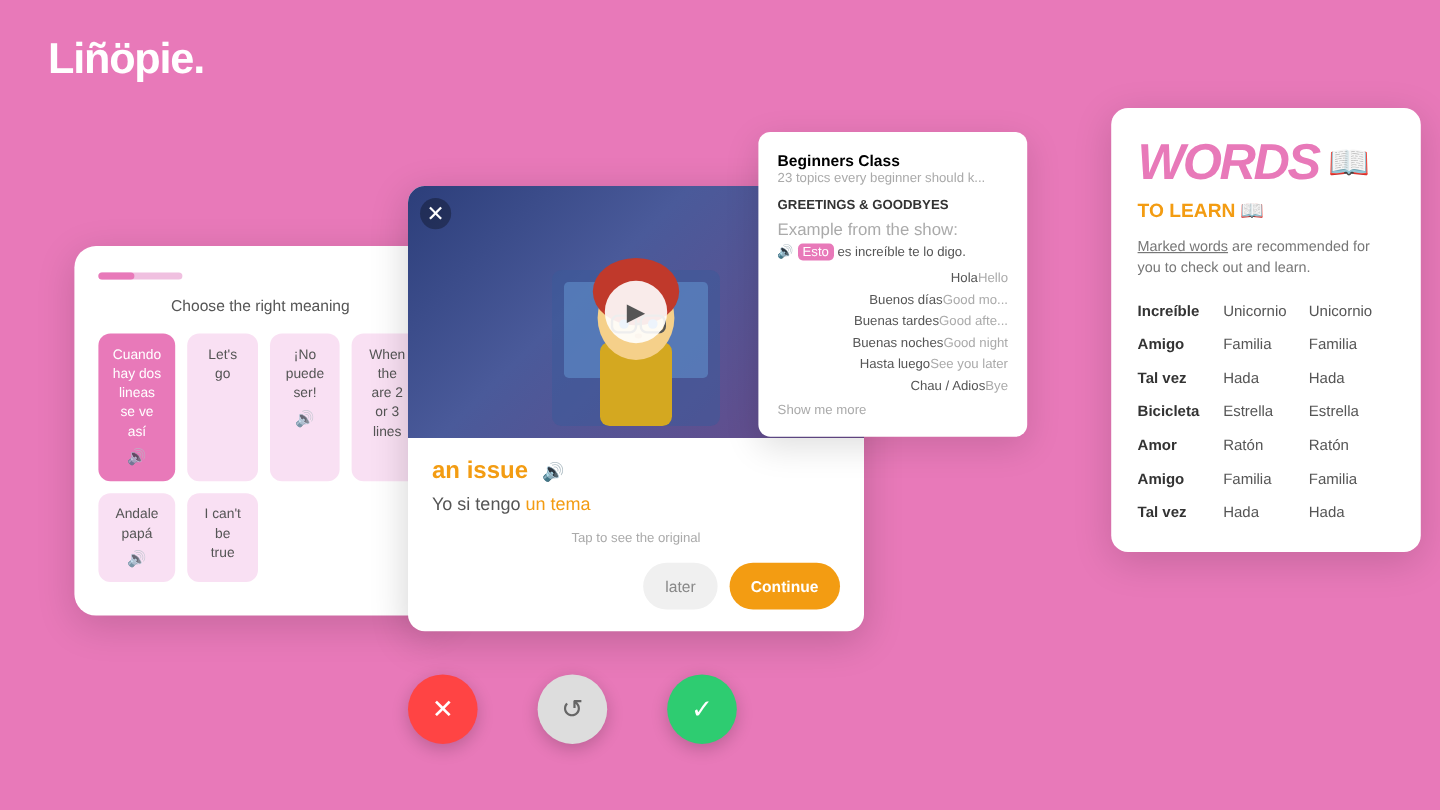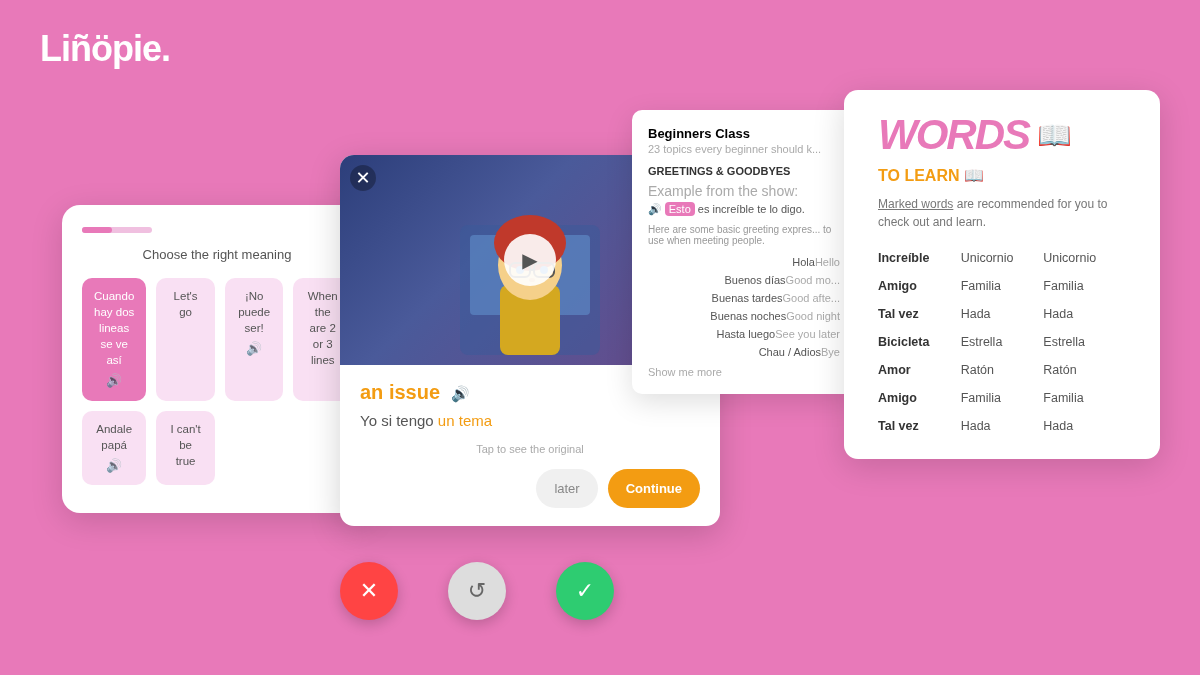--- a/index.html
+++ b/index.html
@@ -271,26 +271,26 @@
     .vocab-more {
       text-align: left;
       color: #aaa;
       font-size: 11px;
       margin-top: 6px;
     }
 
     
     .words-card {
       position: absolute;
-      right: 40px;
+      right: 16px;
       top: 90px;
-      width: 316px;
+      width: 258px;
       background: white;
       border-radius: 14px;
-      padding: 24px 34px 22px;
+      padding: 24px 22px 22px;
       box-shadow: 0 8px 32px rgba(0,0,0,0.15);
     }
     .words-title-row {
       display: flex;
       align-items: flex-end;
       gap: 8px;
       margin-bottom: 10px;
     }
     .words-title-words {
       font-size: 42px;
@@ -422,21 +422,20 @@
 <div class="vocab-list-card">
   <div class="vocab-list-title">Beginners Class</div>
   <div class="vocab-list-subtitle">23 topics every beginner should k...</div>
   <div class="vocab-section-title">GREETINGS &amp; GOODBYES</div>
   <div class="vocab-example">Example from the show:</div>
   <div class="vocab-sentence">
     <span>🔊 </span>
     <span class="highlight">Esto</span>
     <span>es increíble te lo digo.</span>
   </div>
-  <div class="vocab-desc">Here are some basic greeting expres... to use when meeting people.</div>
   <div class="vocab-pairs">
     <div class="vocab-pair">
       <span class="es">Hola</span>
       <span class="en">Hello</span>
     </div>
     <div class="vocab-pair">
       <span class="es">Buenos días</span>
       <span class="en">Good mo...</span>
     </div>
     <div class="vocab-pair">

